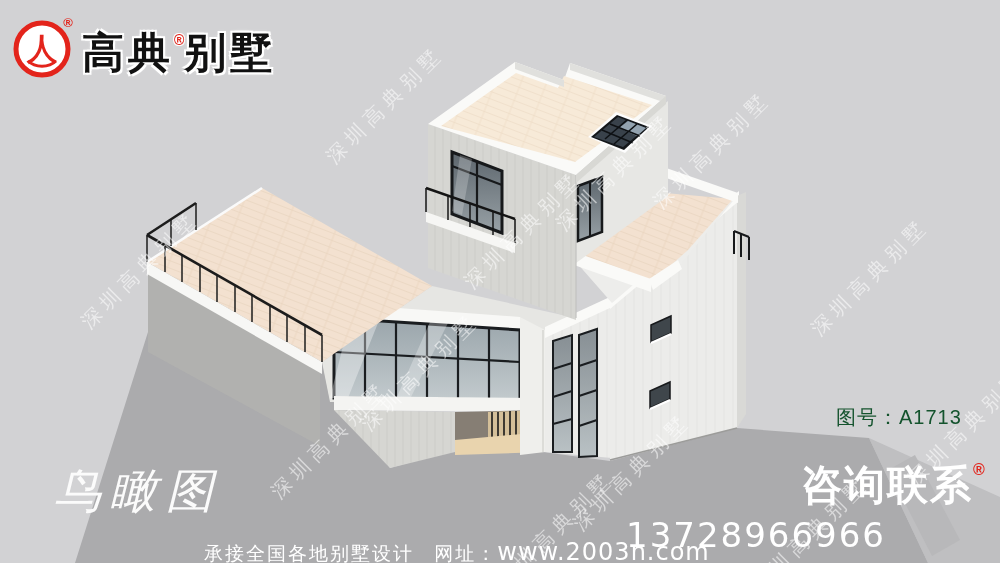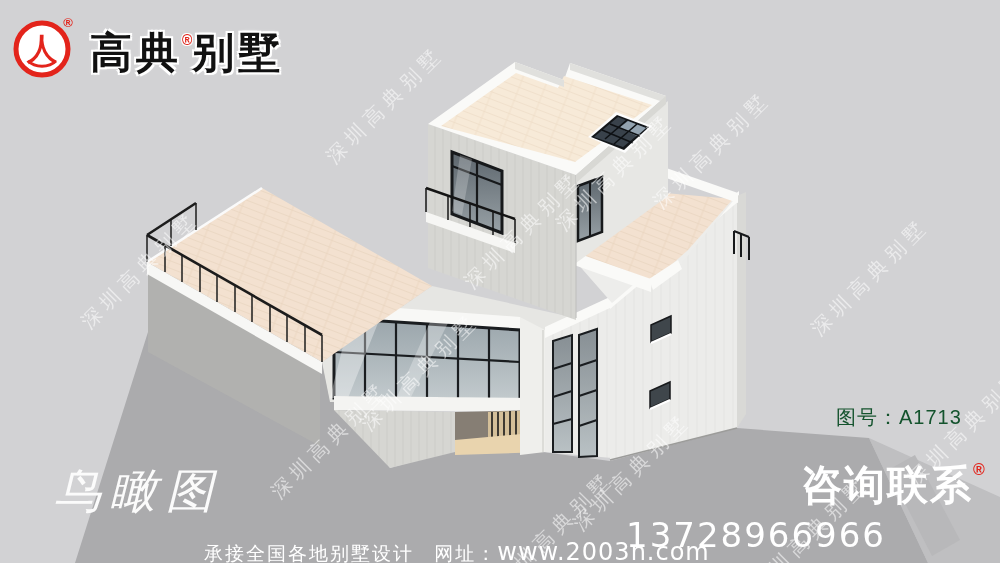--- a/index.html
+++ b/index.html
@@ -13,21 +13,21 @@
   .wm{
     position:absolute;transform:translate(-50%,-50%) rotate(-45deg);
     color:rgba(255,255,255,0.55);font-size:20px;letter-spacing:6px;
     white-space:nowrap;pointer-events:none;
     font-family:"Liberation Sans", sans-serif;
   }
   
   .logo-wrap{position:absolute;left:12px;top:8px;display:flex;align-items:center;}
   .logo-mark{width:64px;height:64px;position:relative;}
   .logo-text{
-    margin-left:14px;font-family:"Liberation Serif", serif;font-weight:bold;
+    margin-left:6px;font-family:"Liberation Serif", serif;font-weight:bold;
     font-size:42px;color:#111;line-height:64px;letter-spacing:4px;
     text-shadow:-2px -2px 0 #fff,2px -2px 0 #fff,-2px 2px 0 #fff,2px 2px 0 #fff,0 0 4px #fff;
   }
   .logo-reg{
     font-size:14px;color:#e3241b;vertical-align:22px;letter-spacing:0;
     font-family:"Liberation Sans", sans-serif;font-weight:bold;
     text-shadow:-1px -1px 0 #fff,1px -1px 0 #fff,-1px 1px 0 #fff,1px 1px 0 #fff;
   }
   
   .view-label{

